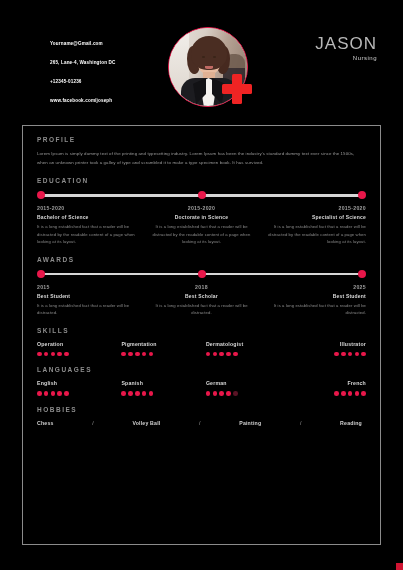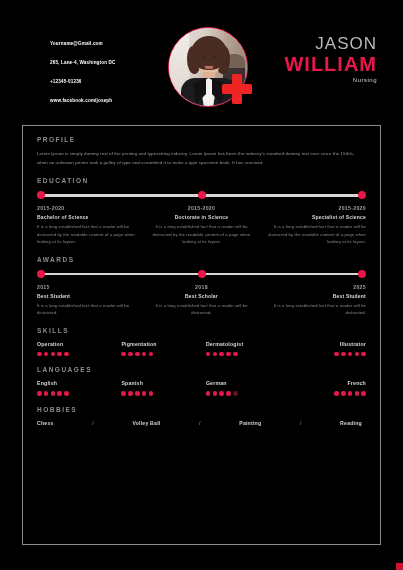--- a/index.html
+++ b/index.html
@@ -410,21 +410,20 @@
       <span class="ph-shirt"></span>
       <span class="ph-lapelL"></span>
       <span class="ph-lapelR"></span>
     </div>
   </div>
 
   <div class="cross"></div>
 
   <div class="name-block">
     <div class="first-name">JASON</div>
-    <div class="last-name">WILLIAM</div>
     <div class="job-title">Nursing</div>
   </div>
 </div>
 
 <div class="card">
 
   <div class="section">
     <div class="sec-title">PROFILE</div>
     <div class="profile-text">Lorem Ipsum is simply dummy text of the printing and typesetting industry. Lorem Ipsum has been the industry's standard dummy text ever since the 1500s, when an unknown printer took a galley of type and scrambled it to make a type specimen book. It has survived.</div>
   </div>

